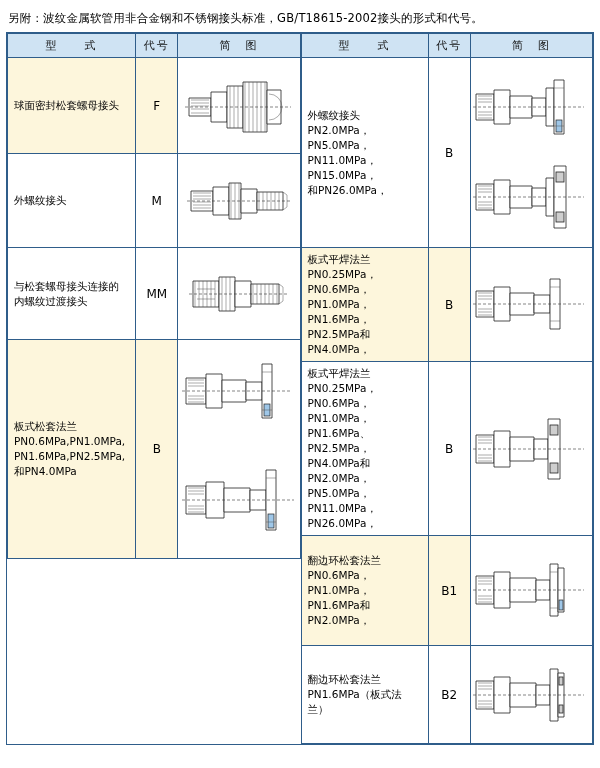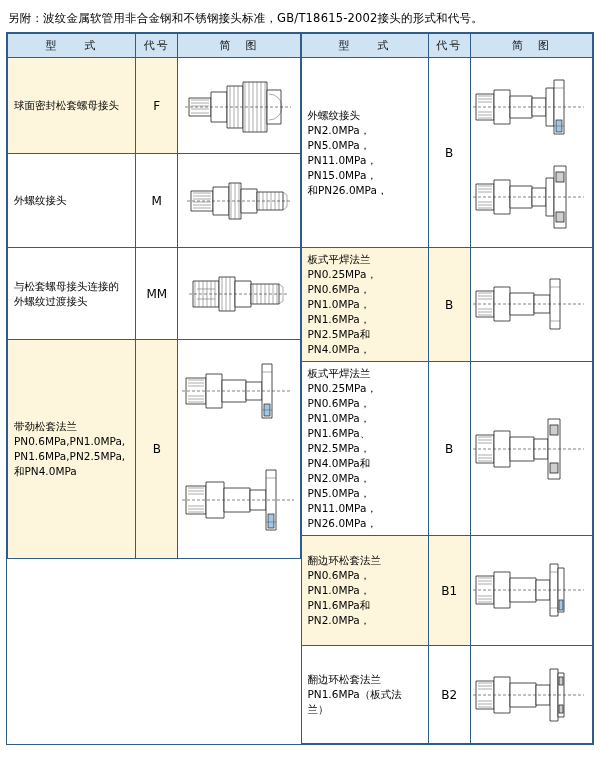--- a/index.html
+++ b/index.html
@@ -160,21 +160,21 @@
                   <path class="thin" d="M100,31 L104,34 L104,46 L100,49"></path>
                   <path class="thin" d="M48,22 L48,58 M52,22 L52,58 M56,22 L56,58"></path>
                   <path class="dash" d="M4,40 L108,40"></path>
                 </g>
               </svg>
             </div>
           </td>
         </tr>
 
         <tr style="height:92px">
-          <td class="type white" style="white-space:pre-line">与松套螺母接头连接的外螺纹过渡接头</td>
+          <td class="type white" style="white-space:pre-line">与松套螺母接头连接的内螺纹过渡接头</td>
           <td class="code white">MM</td>
           <td class="fig">
             <div class="fig-wrap">
               <svg width="112" height="78" viewBox="0 0 112 78">
                 <g>
                   <path class="lnf" d="M10,26 L10,52 L36,52 L36,26 Z"></path>
                   <path class="thin" d="M12,26 L12,52 M16,26 L16,52 M20,26 L20,52 M24,26 L24,52 M28,26 L28,52 M32,26 L32,52"></path>
                   <path class="lnf" d="M36,22 L36,56 L52,56 L52,22 Z"></path>
                   <path class="thin" d="M39,22 L39,56 M43,22 L43,56 M47,22 L47,56"></path>
                   <path class="lnf" d="M52,26 L52,52 L68,52 L68,26 Z"></path>
@@ -185,21 +185,21 @@
                   <path class="dash" d="M6,39 L106,39"></path>
                 </g>
               </svg>
             </div>
           </td>
         </tr>
 
 
 
         <tr style="height:219px">
-          <td class="type yellow" style="white-space:pre-line">带劲松套法兰
+          <td class="type yellow" style="white-space:pre-line">板式松套法兰
 PN0.6MPa,PN1.0MPa,
 PN1.6MPa,PN2.5MPa,
 和PN4.0MPa</td>
           <td class="code yellow">B</td>
           <td class="fig" style="padding:0">
             <div class="fig-wrap" style="flex-direction:column">
               <svg width="118" height="108" viewBox="0 0 118 108">
                 <g>
                   <path class="lnf" d="M6,36 L6,62 L26,62 L26,36 Z"></path>
                   <path class="thin" d="M8,38 L24,38 M8,41 L24,41 M8,44 L24,44 M8,54 L24,54 M8,57 L24,57 M8,60 L24,60"></path>

